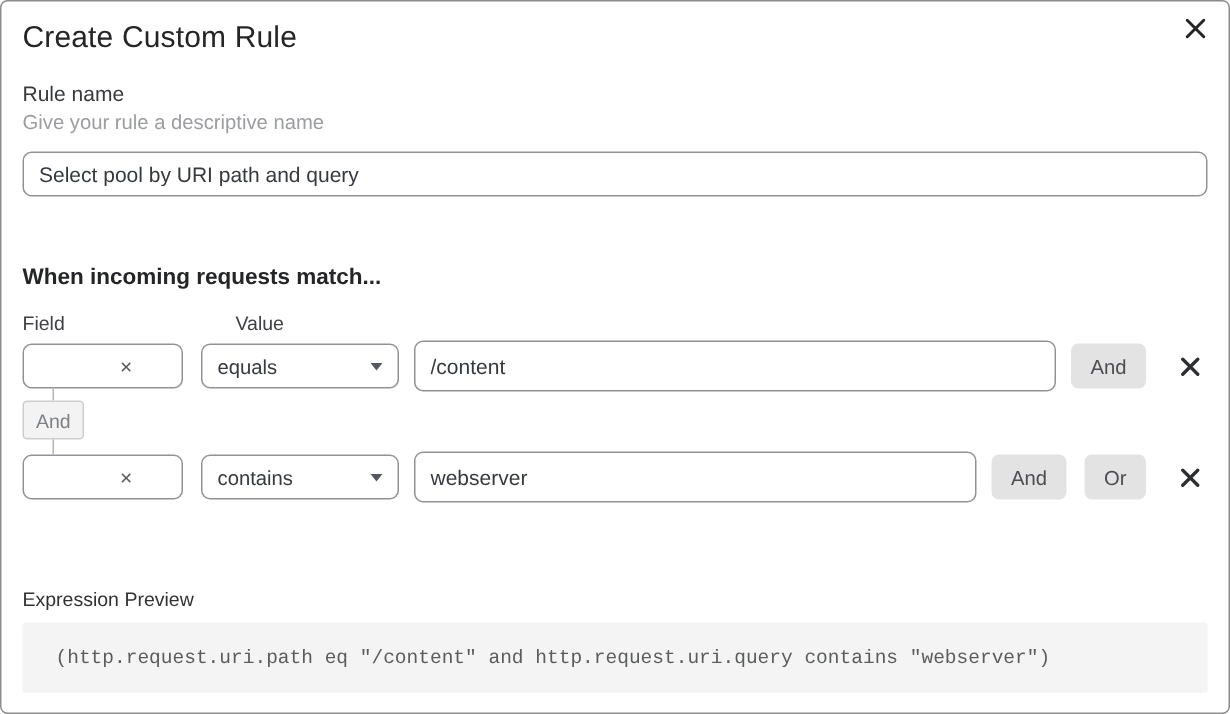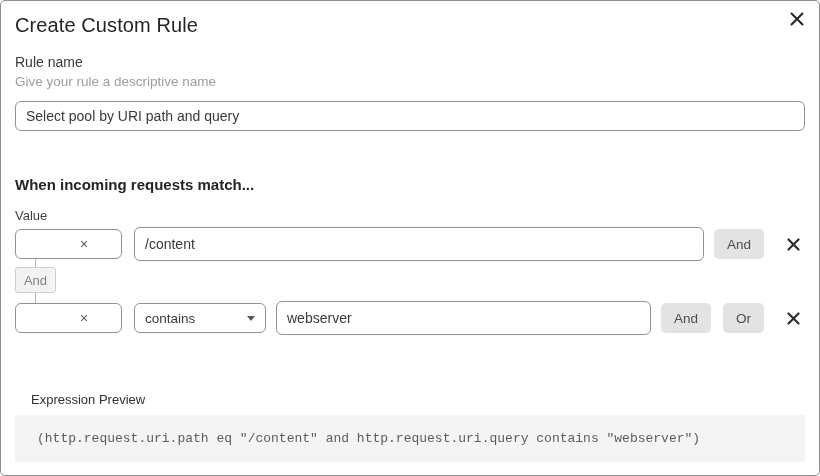--- a/index.html
+++ b/index.html
@@ -197,21 +197,20 @@
   .preview-head {
     margin-top: 58px;
     display: flex;
     align-items: baseline;
     justify-content: space-between;
   }
   .preview-label {
     font-size: 13px;
     color: #2f3133;
     line-height: 17px;
-    margin-left: 16px;
   }
   .edit-link {
     font-size: 14px;
     color: #2d7ebb;
     text-decoration: none;
     cursor: pointer;
     line-height: 17px;
   }
   .code-block {
     margin-top: 7px;
@@ -241,27 +240,32 @@
     </svg>
   </button>
 
   <div class="rule-label">Rule name</div>
   <div class="rule-hint">Give your rule a descriptive name</div>
   <input class="text-input" type="text" value="Select pool by URI path and query" style="">
 
   <div class="match-heading">When incoming requests match...</div>
 
   <div class="col-labels">
+    <div class="col-field">Field</div>
     <div class="col-value">Value</div>
   </div>
 
   <div class="cond-row row-1">
     <div class="select-box select-field">
       <span class="select-label">URI Path</span>
       <span class="clear-x">×</span>
+      <span class="caret"></span>
+    </div>
+    <div class="select-box select-op">
+      <span class="select-label">equals</span>
       <span class="caret"></span>
     </div>
     <input class="value-input" type="text" value="/content" style="">
     <button class="conj-btn">And</button>
     <button class="remove-x" aria-label="Remove condition">
       <svg width="13" height="13" viewBox="0 0 13 13">
         <path d="M1.5 1.5 L11.5 11.5 M11.5 1.5 L1.5 11.5" stroke="#2c2e30" stroke-width="2.2" stroke-linecap="round" fill="none"></path>
       </svg>
     </button>
   </div>

